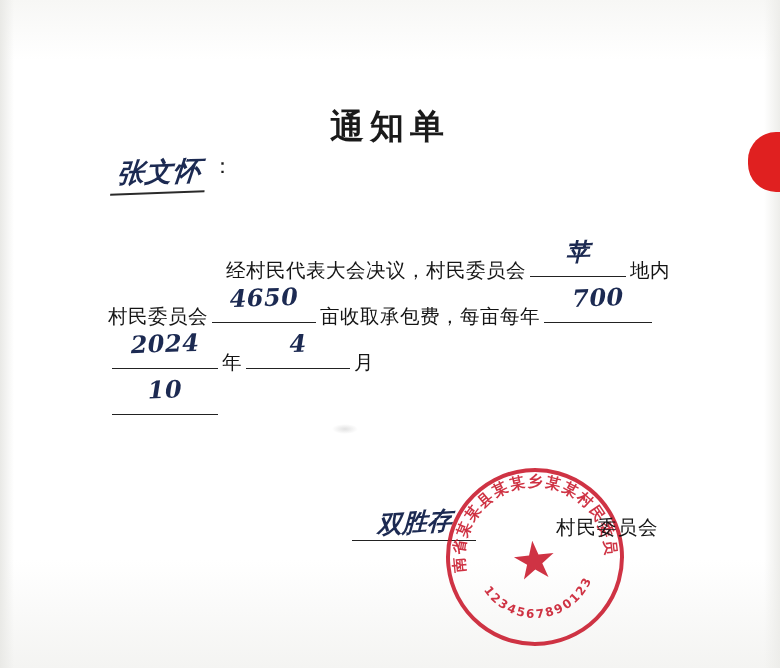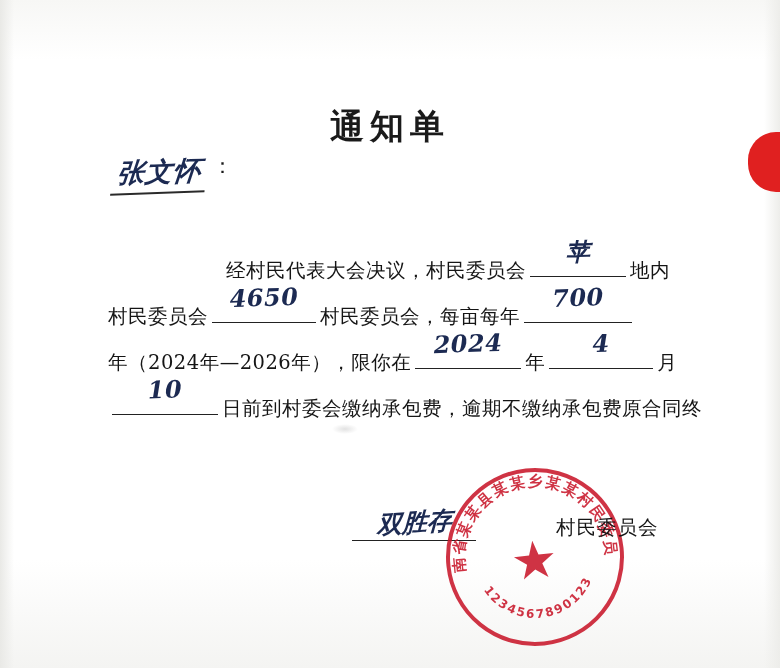--- a/index.html
+++ b/index.html
@@ -251,29 +251,29 @@
     <span id="recipient-name" class="handwriting">张文怀</span><span id="recipient-colon">：</span>
   </div>
 
   <div id="body-block">
 
     <div class="line indent">
       <span>经村民代表大会决议，村民委员会</span><span class="blank b-land"><span class="hw">苹</span></span><span>地内</span>
     </div>
 
     <div class="line">
-      <span>村民委员会</span><span class="blank b-area"><span class="hw">4650</span></span><span>村民委员会，每亩每年</span><span class="blank b-fee"><span class="hw">700</span></span>
+      <span>村民委员会</span><span class="blank b-area"><span class="hw">4650</span></span><span>亩收取承包费，每亩每年</span><span class="blank b-fee"><span class="hw">700</span></span>
     </div>
 
     <div class="line">
-      <span>年（2024年—2026年），限你在</span><span class="blank b-year"><span class="hw">2024</span></span><span>年</span><span class="blank b-month"><span class="hw">4</span></span><span>月</span>
+      <span class="blank b-year"><span class="hw">2024</span></span><span>年</span><span class="blank b-month"><span class="hw">4</span></span><span>月</span>
     </div>
 
     <div class="line">
-      <span class="blank b-day"><span class="hw">10</span></span><span>日前到村委会缴纳承包费，逾期不缴纳承包费原合同终</span>
+      <span class="blank b-day"><span class="hw">10</span></span>
     </div>
 
 
   </div>
 
   <div id="smudge"></div>
 
   <div id="signature">
     <span id="signature-name">双胜存</span>
     <div id="signature-rule"></div>

